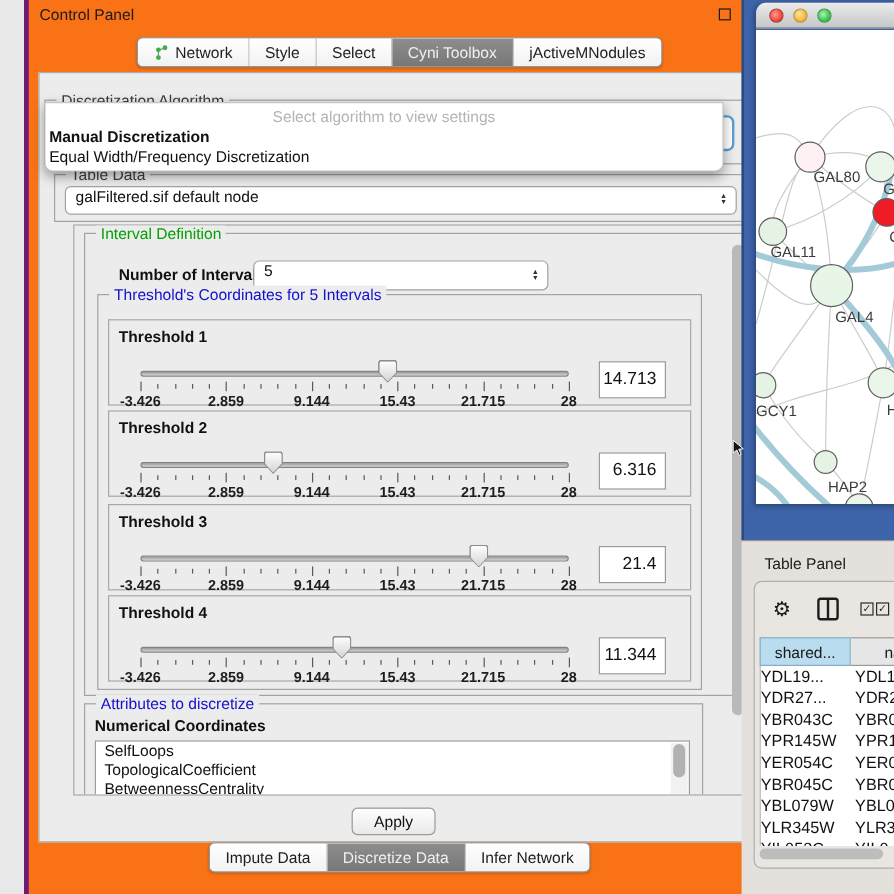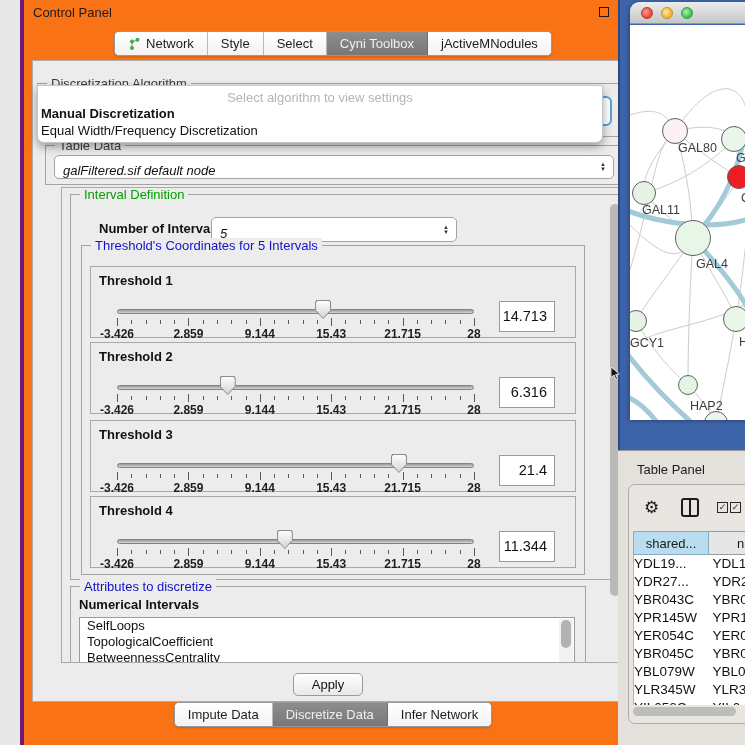--- a/index.html
+++ b/index.html
@@ -21,21 +21,21 @@
   .seg-item.selected { background:linear-gradient(#8d8d8d,#787878); color:#efefef; border-right-color:#6d6d6d; }
   .net-tab-icon { width:13px; height:14px; }
 
   .cp-content { position:absolute; left:8px; top:60px; width:602px; height:642px; background:#ececec; border:1px solid #adadad; }
 
   .tgroup { position:absolute; border:1px solid #a3a3a3; }
   .tgroup > .gt { position:absolute; top:-8px; left:9px; background:#ececec; padding:0 4px; font-size:13px; white-space:nowrap; }
   .gt-dark { color:#3d3d3d; } .gt-green { color:#04a004; } .gt-blue { color:#1111cc; }
 
   .algo-group { left:4px; top:22px; width:586px; height:54px; }
-  .combo { position:absolute; background:#fff; border:1px solid #a2a2a2; border-radius:5px; font-size:13px; color:#111; display:flex; align-items:flex-end; padding-left:8px;font-style:italic; }
+  .combo { position:absolute; background:#fff; border:1px solid #a2a2a2; border-radius:5px; font-size:13px; color:#111; display:flex; align-items:flex-start; padding-left:8px; }
   .combo .stepper { position:absolute; right:7px; top:50%; transform:translateY(-50%); display:flex; flex-direction:column; align-items:center; font-size:6px; color:#333; line-height:5px; }
   .combo-focus { left:10px; top:12px; width:564px; height:30px; border:2.5px solid #5b9fd4; border-radius:6px; background:#fff; }
 
   .algo-popup { position:absolute; left:4px; top:24px; width:566px; height:58px; background:#fff; border:1px solid #c6c6c6; border-radius:0 0 7px 7px; box-shadow:0 4px 10px rgba(0,0,0,.35); z-index:30; }
   .popup-hint { text-align:center; color:#b4b4b4; font-size:13px; padding-top:4px; height:19px; }
   .popup-opt { font-size:13px; color:#111; padding:0 3px; height:17px; line-height:17px; }
   .popup-opt.bold { font-weight:bold; }
 
   .tabledata-group { left:12px; top:84px; width:578px; height:40px; background:#ececec; }
   .td-combo { left:8px; top:9px; width:560px; height:24px; }
@@ -361,21 +361,21 @@
                   <span class="tick-label" style="left: 285.6px;">21.715</span>
                   <span class="tick-label" style="left: 357px;">28</span>
                 </div>
               <div class="tvalue">11.344</div>
             </div>
           </div>
         </div>
 
         <div class="tgroup attrs-group">
           <div class="gt gt-blue">Attributes to discretize</div>
-          <div class="attrs-sub">Numerical Intervals</div>
+          <div class="attrs-sub">Numerical Coordinates</div>
           <div class="attr-list">
             <div class="attr-item">SelfLoops</div>
               <div class="attr-item">TopologicalCoefficient</div>
               <div class="attr-item">BetweennessCentrality</div>
               <div class="list-scrollbar">
                 <div class="list-thumb"></div>
               </div>
           </div>
         </div>
 

